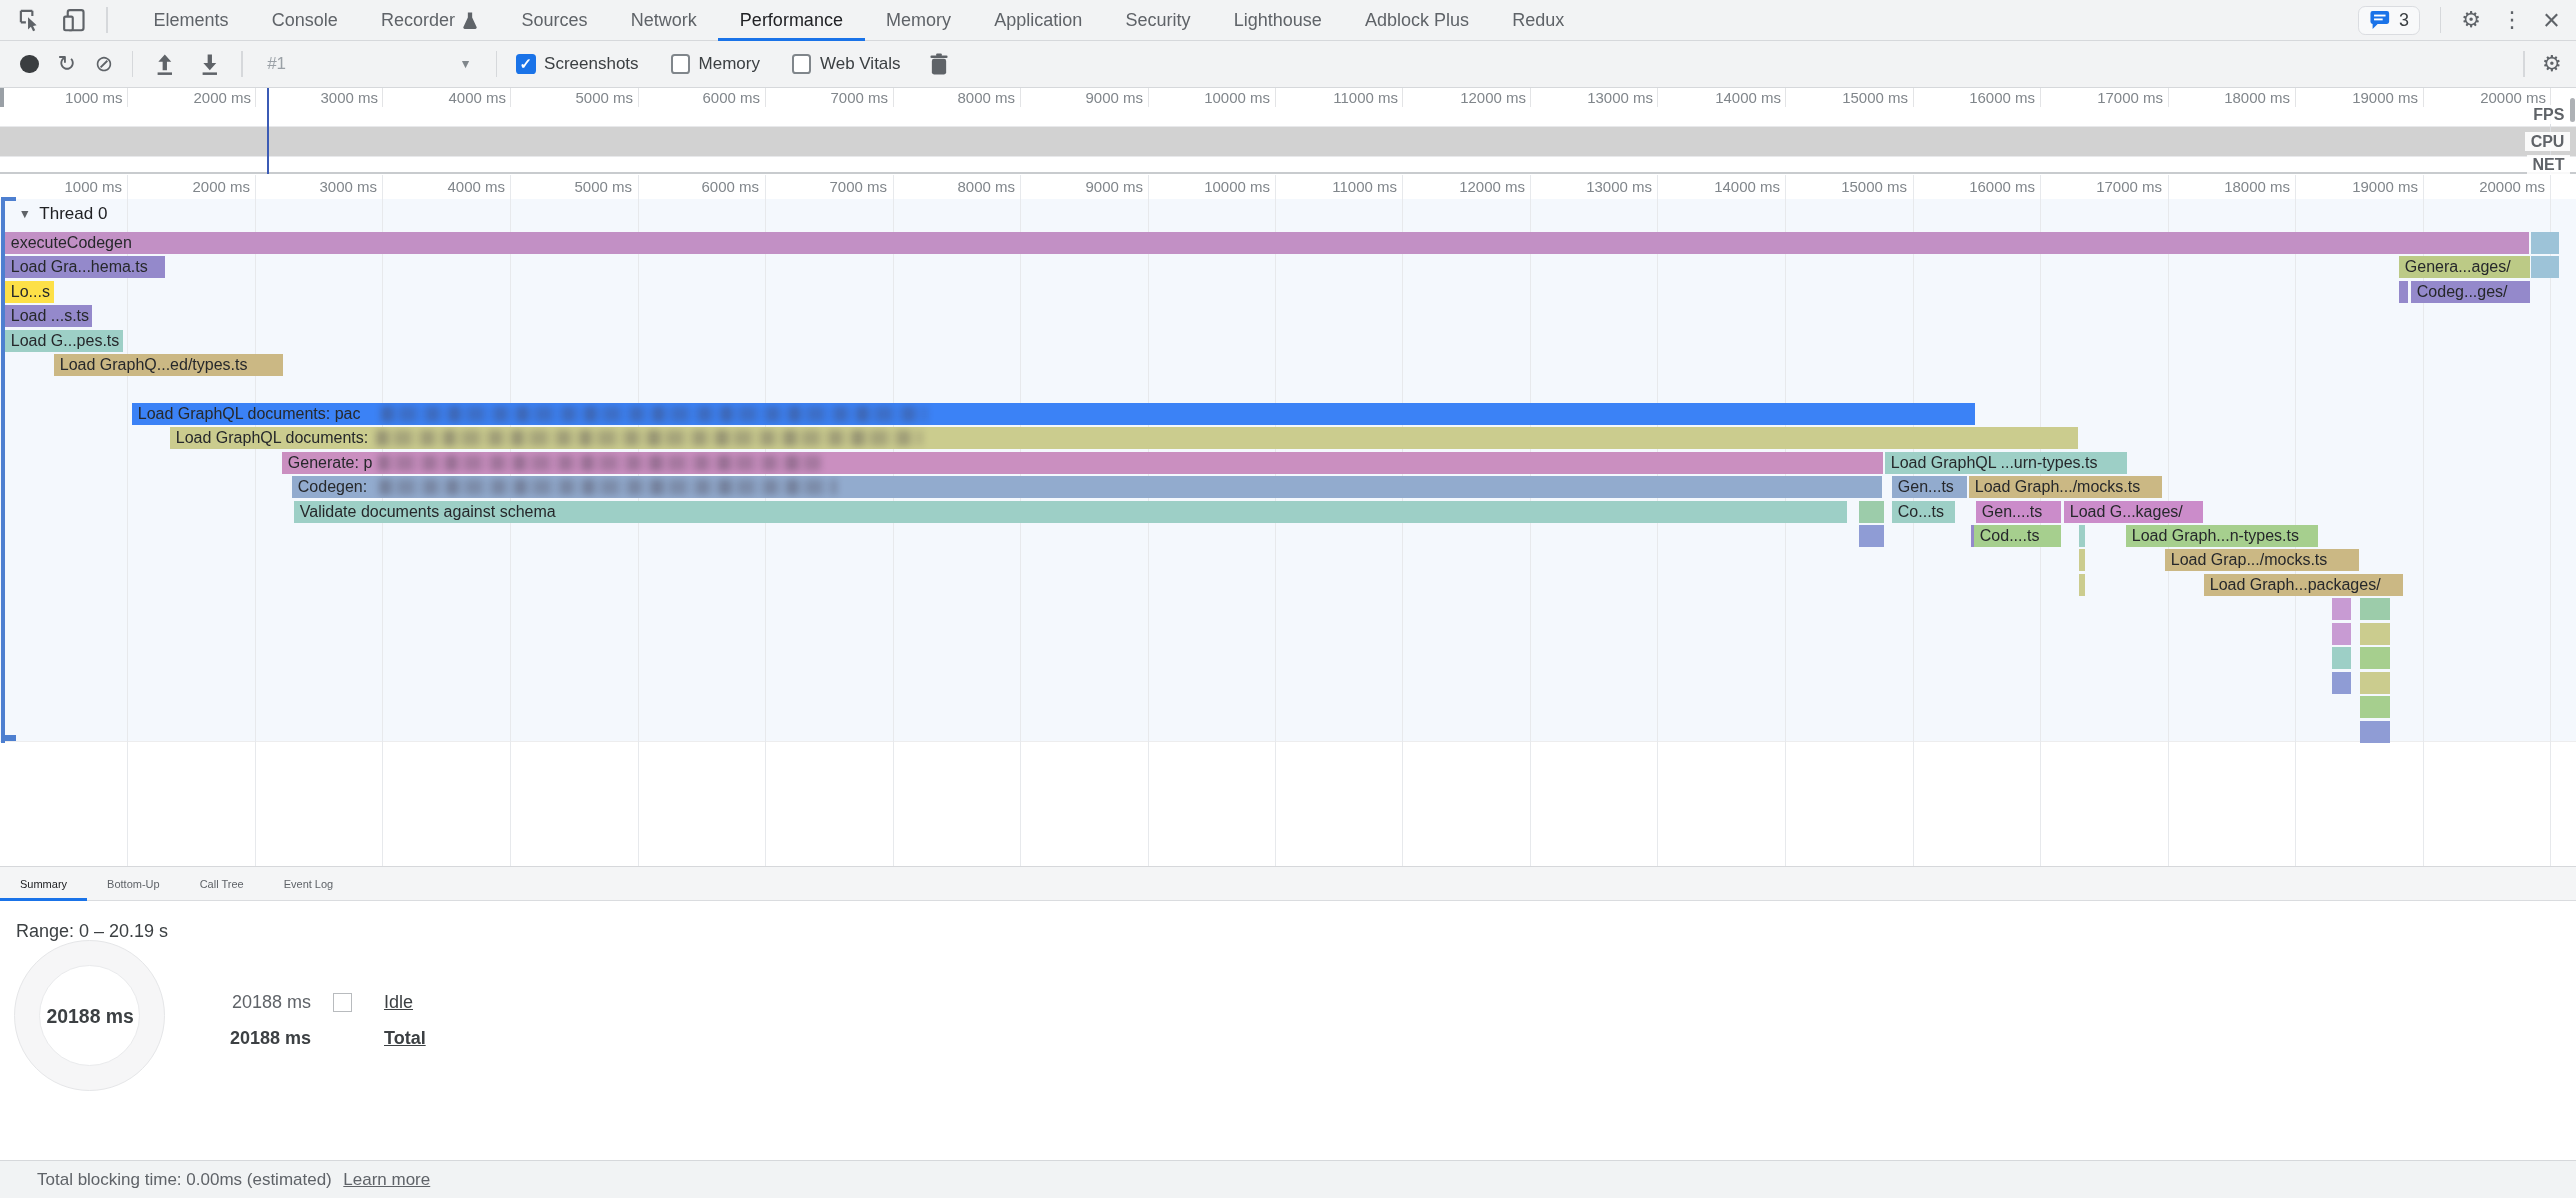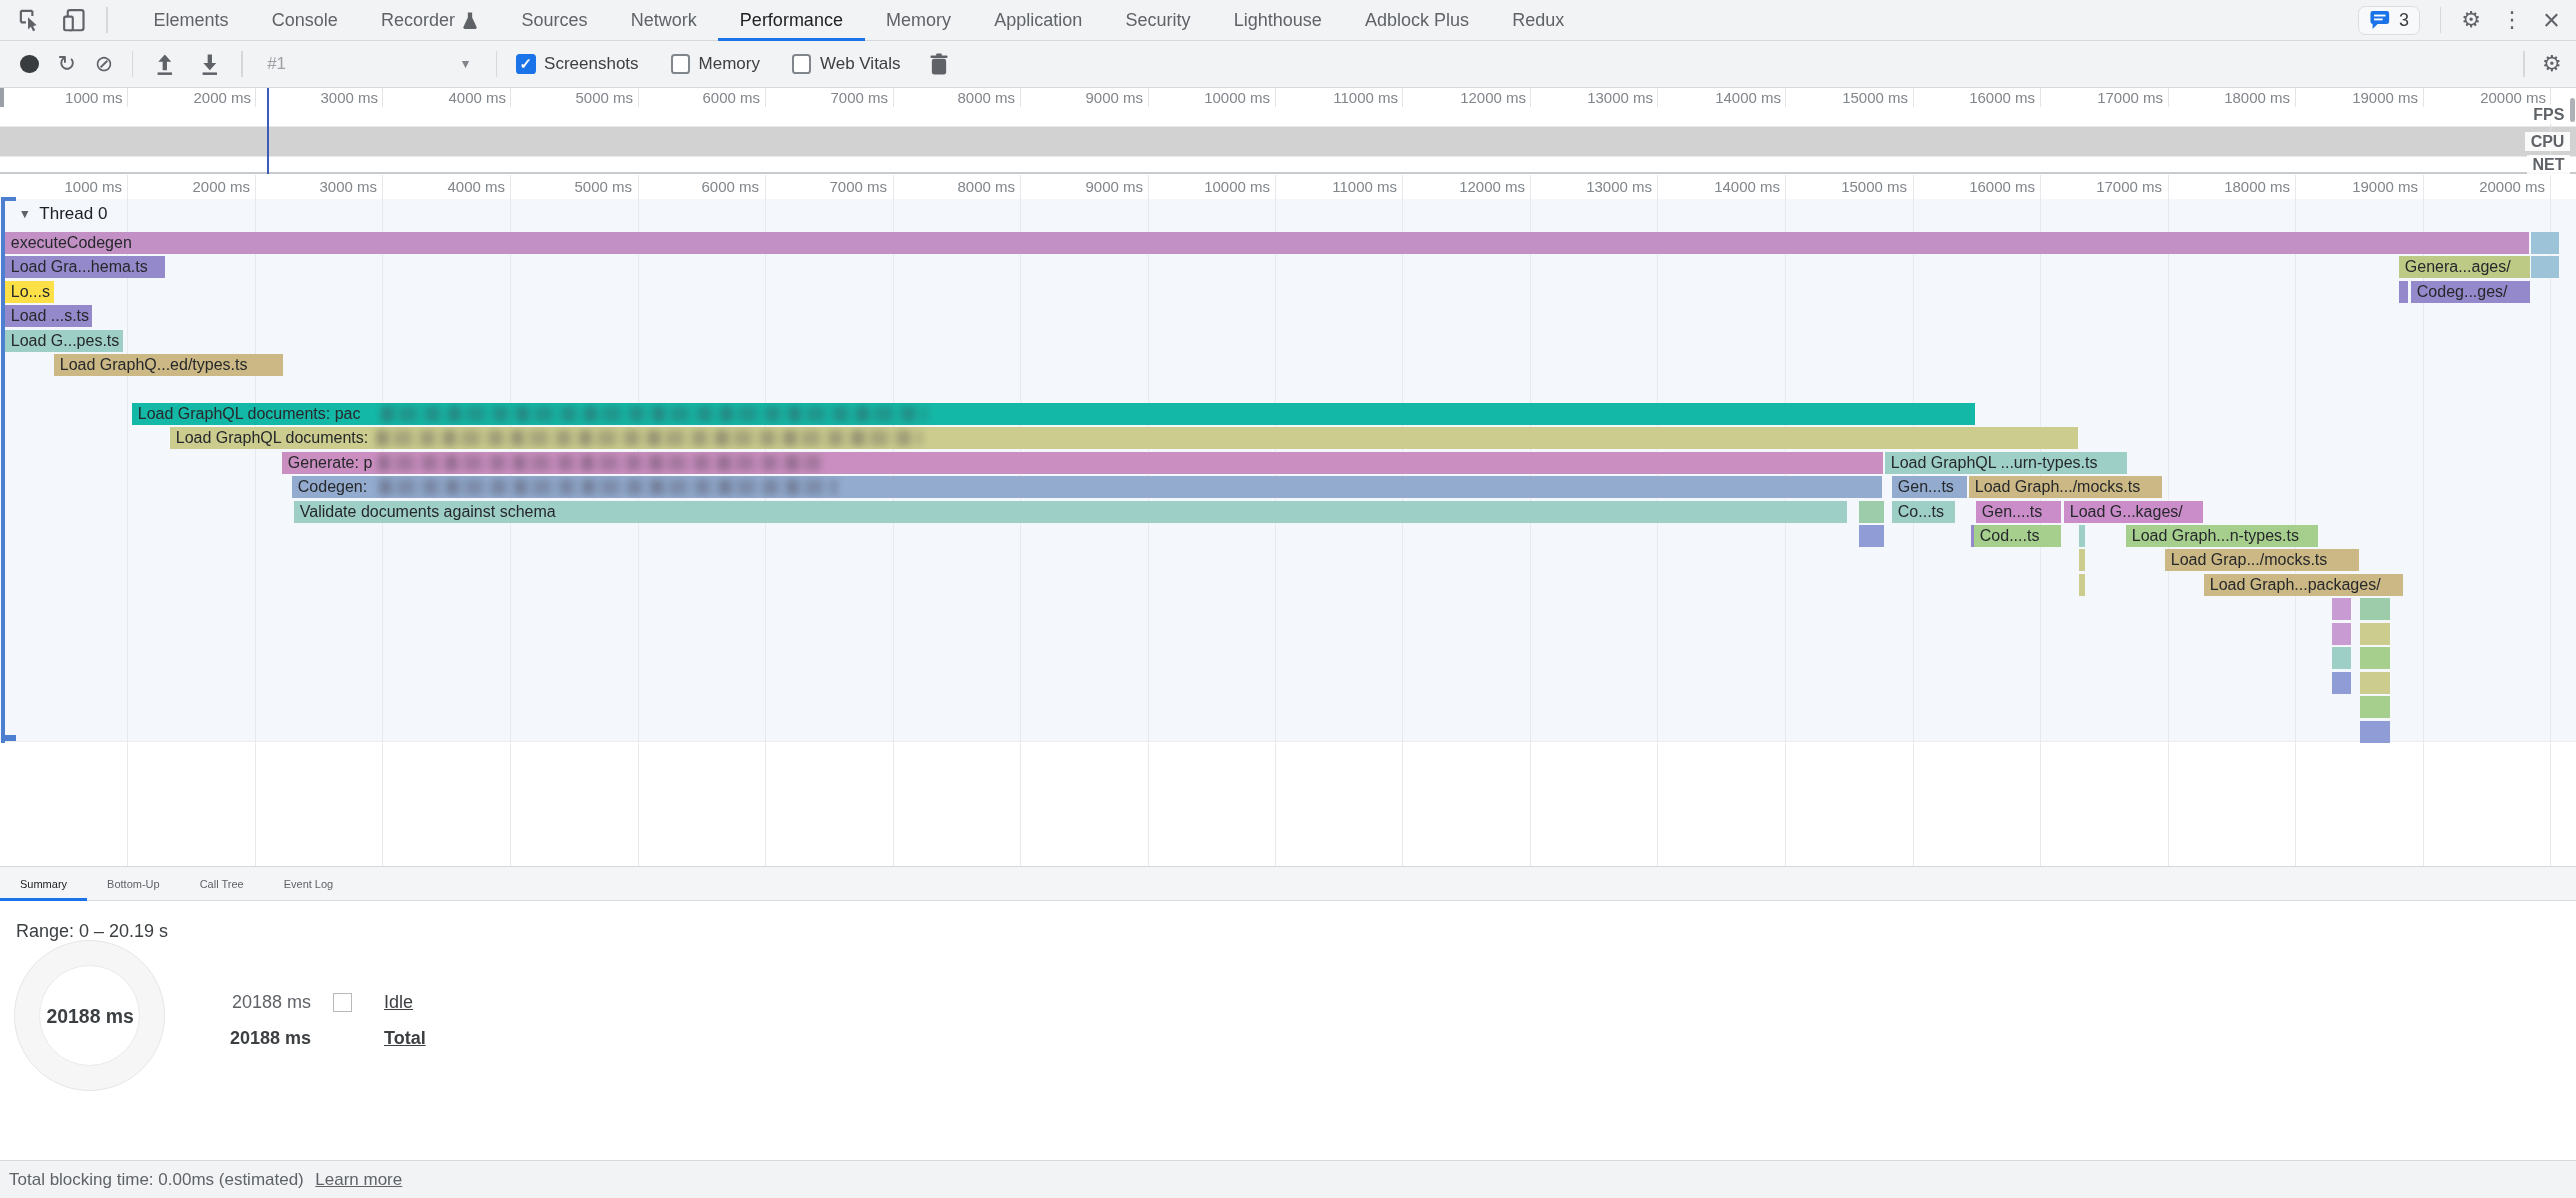--- a/index.html
+++ b/index.html
@@ -90,21 +90,21 @@
   .donut-center { position:absolute; left:0; top:0; width:151px; height:151px; display:flex;
                   align-items:center; justify-content:center; font-size:19.4px; font-weight:bold; color:#3c4043; }
   .legend-row { position:absolute; height:23px; display:flex; align-items:center; font-size:18px; color:#5f6368; }
   .legend-val { width:151px; text-align:right; }
   .legend-swatch { width:19.4px; height:19.4px; background:#fff; border:1.4px solid #b8bbbe; margin-left:21.6px; }
   .legend-label { margin-left:32px; color:#3c4043;text-decoration:underline; }
   .legend-row.bold .legend-val, .legend-row.bold .legend-label { font-weight:bold; color:#3c4043; }
 
   
   .footer { position:absolute; left:0; top:1160px; width:2576px; height:39px; background:#f1f3f4;
-            border-top:1.4px solid #d6d8db; display:flex; align-items:center; padding-left:9px;
+            border-top:1.4px solid #d6d8db; display:flex; align-items:center; padding-left:37px;
             font-size:17px; color:#5f6368; }
   .footer a { color:#5f6368; text-decoration:underline; margin-left:11.5px; }
   svg { display:block; }
 </style>
 </head>
 <body>
 
 <div class="root">
 
   <div class="topbar">
@@ -337,21 +337,21 @@
       <div class="bar" style="left: 2531px; top: 57px; width: 28px; background: rgb(157, 195, 216);"></div>
       <div class="bar" style="left: 5px; top: 81px; width: 160px; background: rgb(148, 137, 203);"><span>Load Gra...hema.ts</span></div>
       <div class="bar" style="left: 2399px; top: 81px; width: 131px; background: rgb(188, 202, 134);"><span>Genera...ages/</span></div>
       <div class="bar" style="left: 2531px; top: 81px; width: 28px; background: rgb(157, 195, 216);"></div>
       <div class="bar" style="left: 5px; top: 106px; width: 49px; background: #fde047;"><span>Lo...s</span></div>
       <div class="bar" style="left: 2399px; top: 106px; width: 9.3px; background: rgb(148, 137, 203);"></div>
       <div class="bar" style="left: 2411px; top: 106px; width: 119px; background: rgb(148, 137, 203);"><span>Codeg...ges/</span></div>
       <div class="bar" style="left: 5px; top: 130px; width: 87px; background: rgb(148, 137, 203);"><span>Load ...s.ts</span></div>
       <div class="bar" style="left: 5px; top: 155px; width: 118px; background: rgb(157, 207, 198);"><span>Load G...pes.ts</span></div>
       <div class="bar" style="left: 54px; top: 179px; width: 229px; background: rgb(203, 184, 132);"><span>Load GraphQ...ed/types.ts</span></div>
-      <div class="bar" style="left: 132px; top: 228px; width: 1843px; background: #14b8a6;"><span>Load GraphQL documents: pac</span><div class="redact" style="left: 249px; width: 546px;"></div></div>
+      <div class="bar" style="left: 132px; top: 228px; width: 1843px; background: #3b82f6;"><span>Load GraphQL documents: pac</span><div class="redact" style="left: 249px; width: 546px;"></div></div>
       <div class="bar" style="left: 170px; top: 252px; width: 1908px; background: rgb(203, 204, 142);"><span>Load GraphQL documents:</span><div class="redact" style="left: 206px; width: 546px;"></div></div>
       <div class="bar" style="left: 282px; top: 277px; width: 1601px; background: rgb(202, 143, 192);"><span>Generate: p</span><div class="redact" style="left: 96px; width: 443px;"></div></div>
       <div class="bar" style="left: 1885px; top: 277px; width: 242px; background: rgb(157, 207, 198);"><span>Load GraphQL ...urn-types.ts</span></div>
       <div class="bar" style="left: 292px; top: 301px; width: 1590px; background: rgb(146, 171, 206);"><span>Codegen:</span><div class="redact" style="left: 87px; width: 458px;"></div></div>
       <div class="bar" style="left: 1892px; top: 301px; width: 75px; background: rgb(146, 171, 206);"><span>Gen...ts</span></div>
       <div class="bar" style="left: 1969px; top: 301px; width: 193px; background: rgb(203, 184, 132);"><span>Load Graph.../mocks.ts</span></div>
       <div class="bar" style="left: 294px; top: 326px; width: 1553px; background: rgb(157, 207, 198);"><span>Validate documents against schema</span></div>
       <div class="bar" style="left: 1859px; top: 326px; width: 25px; background: rgb(156, 204, 170);"></div>
       <div class="bar" style="left: 1892px; top: 326px; width: 63px; background: rgb(157, 207, 198);"><span>Co...ts</span></div>
       <div class="bar" style="left: 1976px; top: 326px; width: 85px; background: rgb(203, 140, 202);"><span>Gen....ts</span></div>

